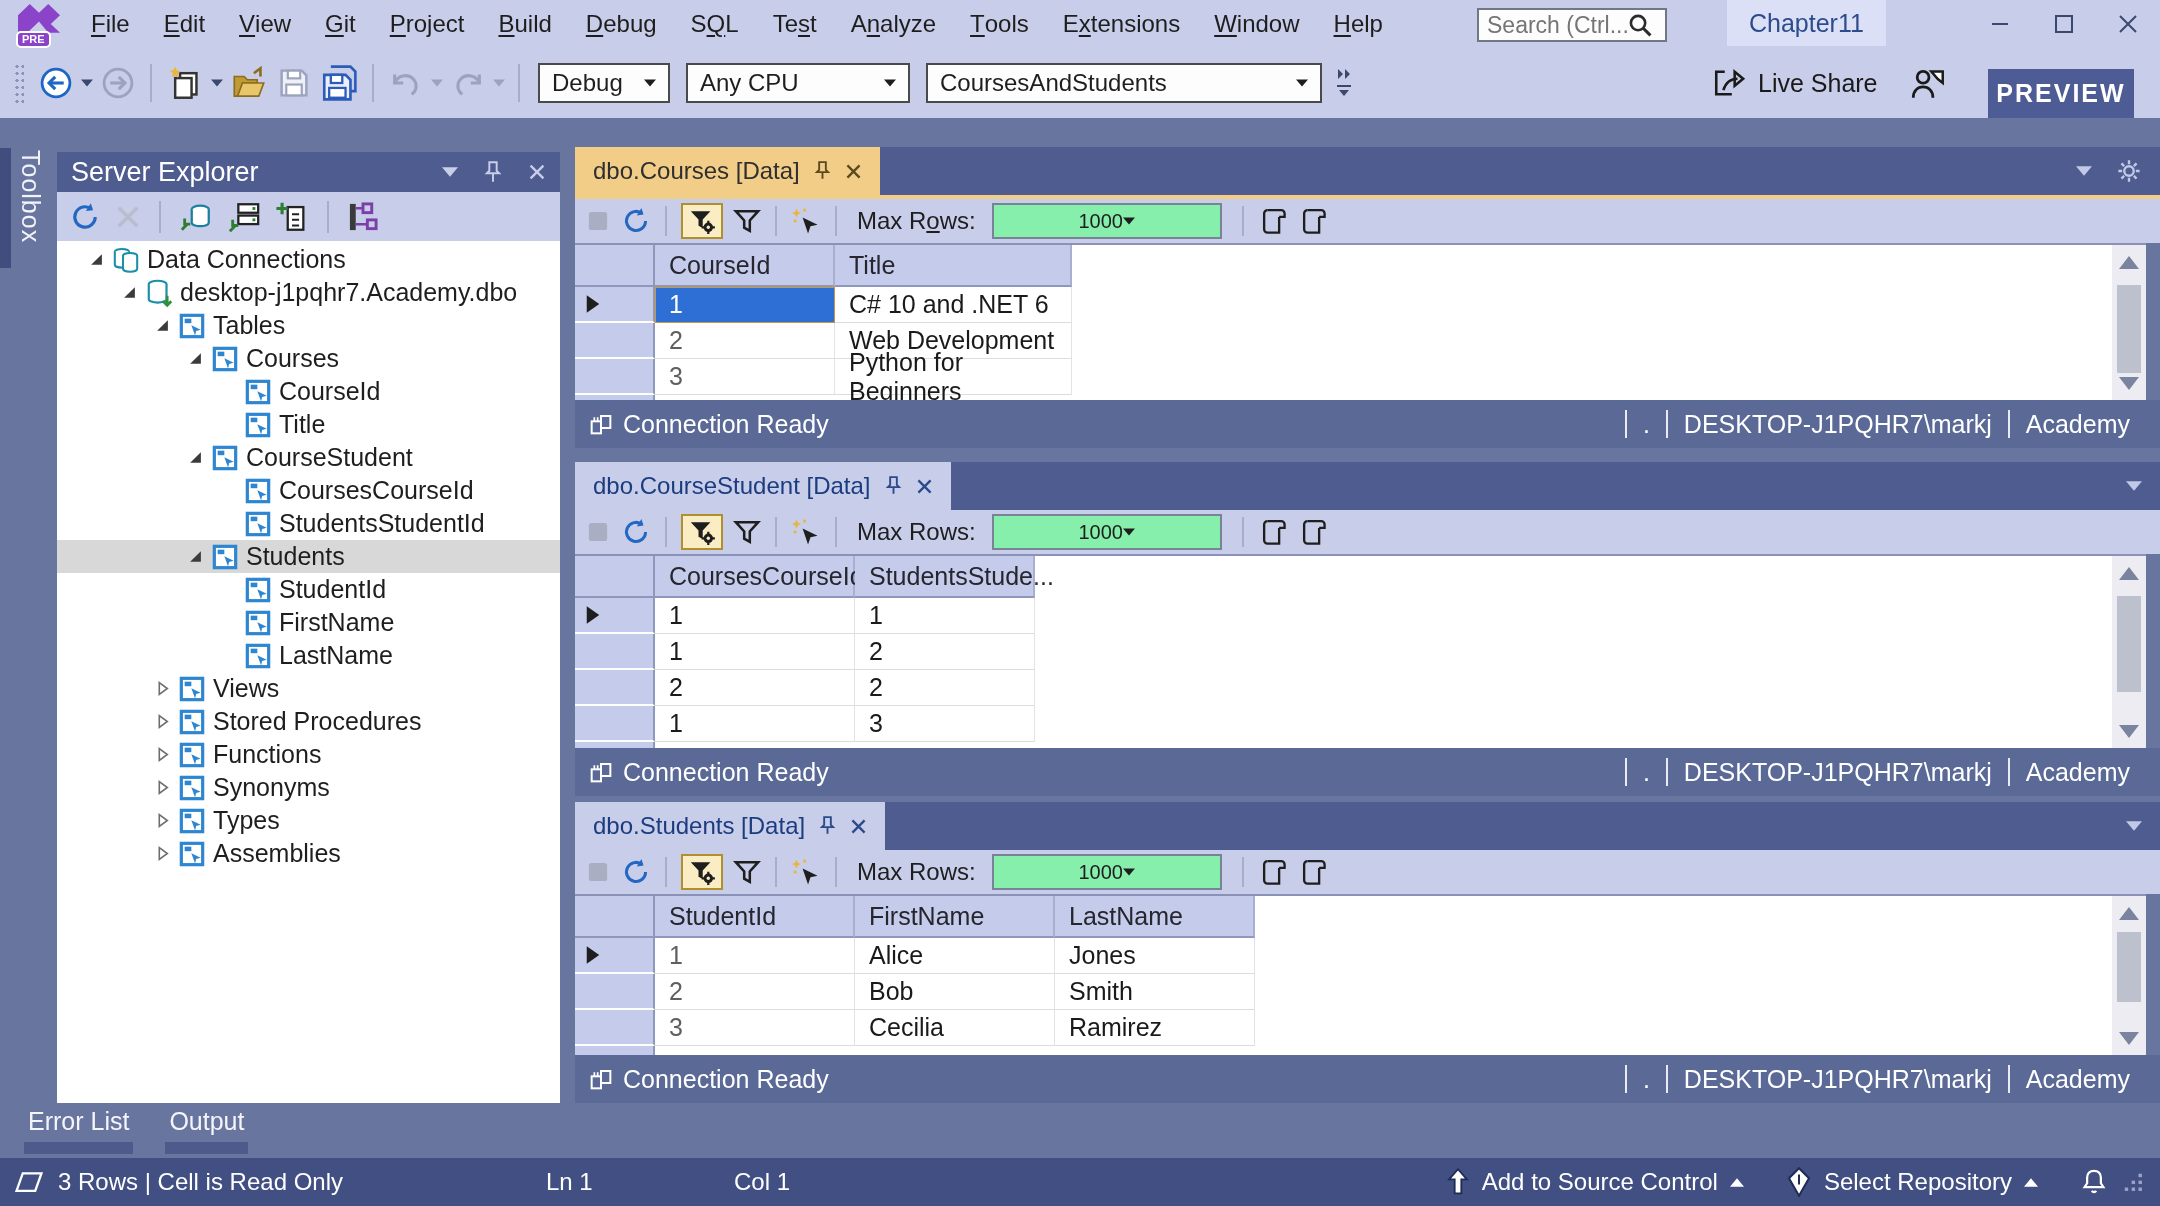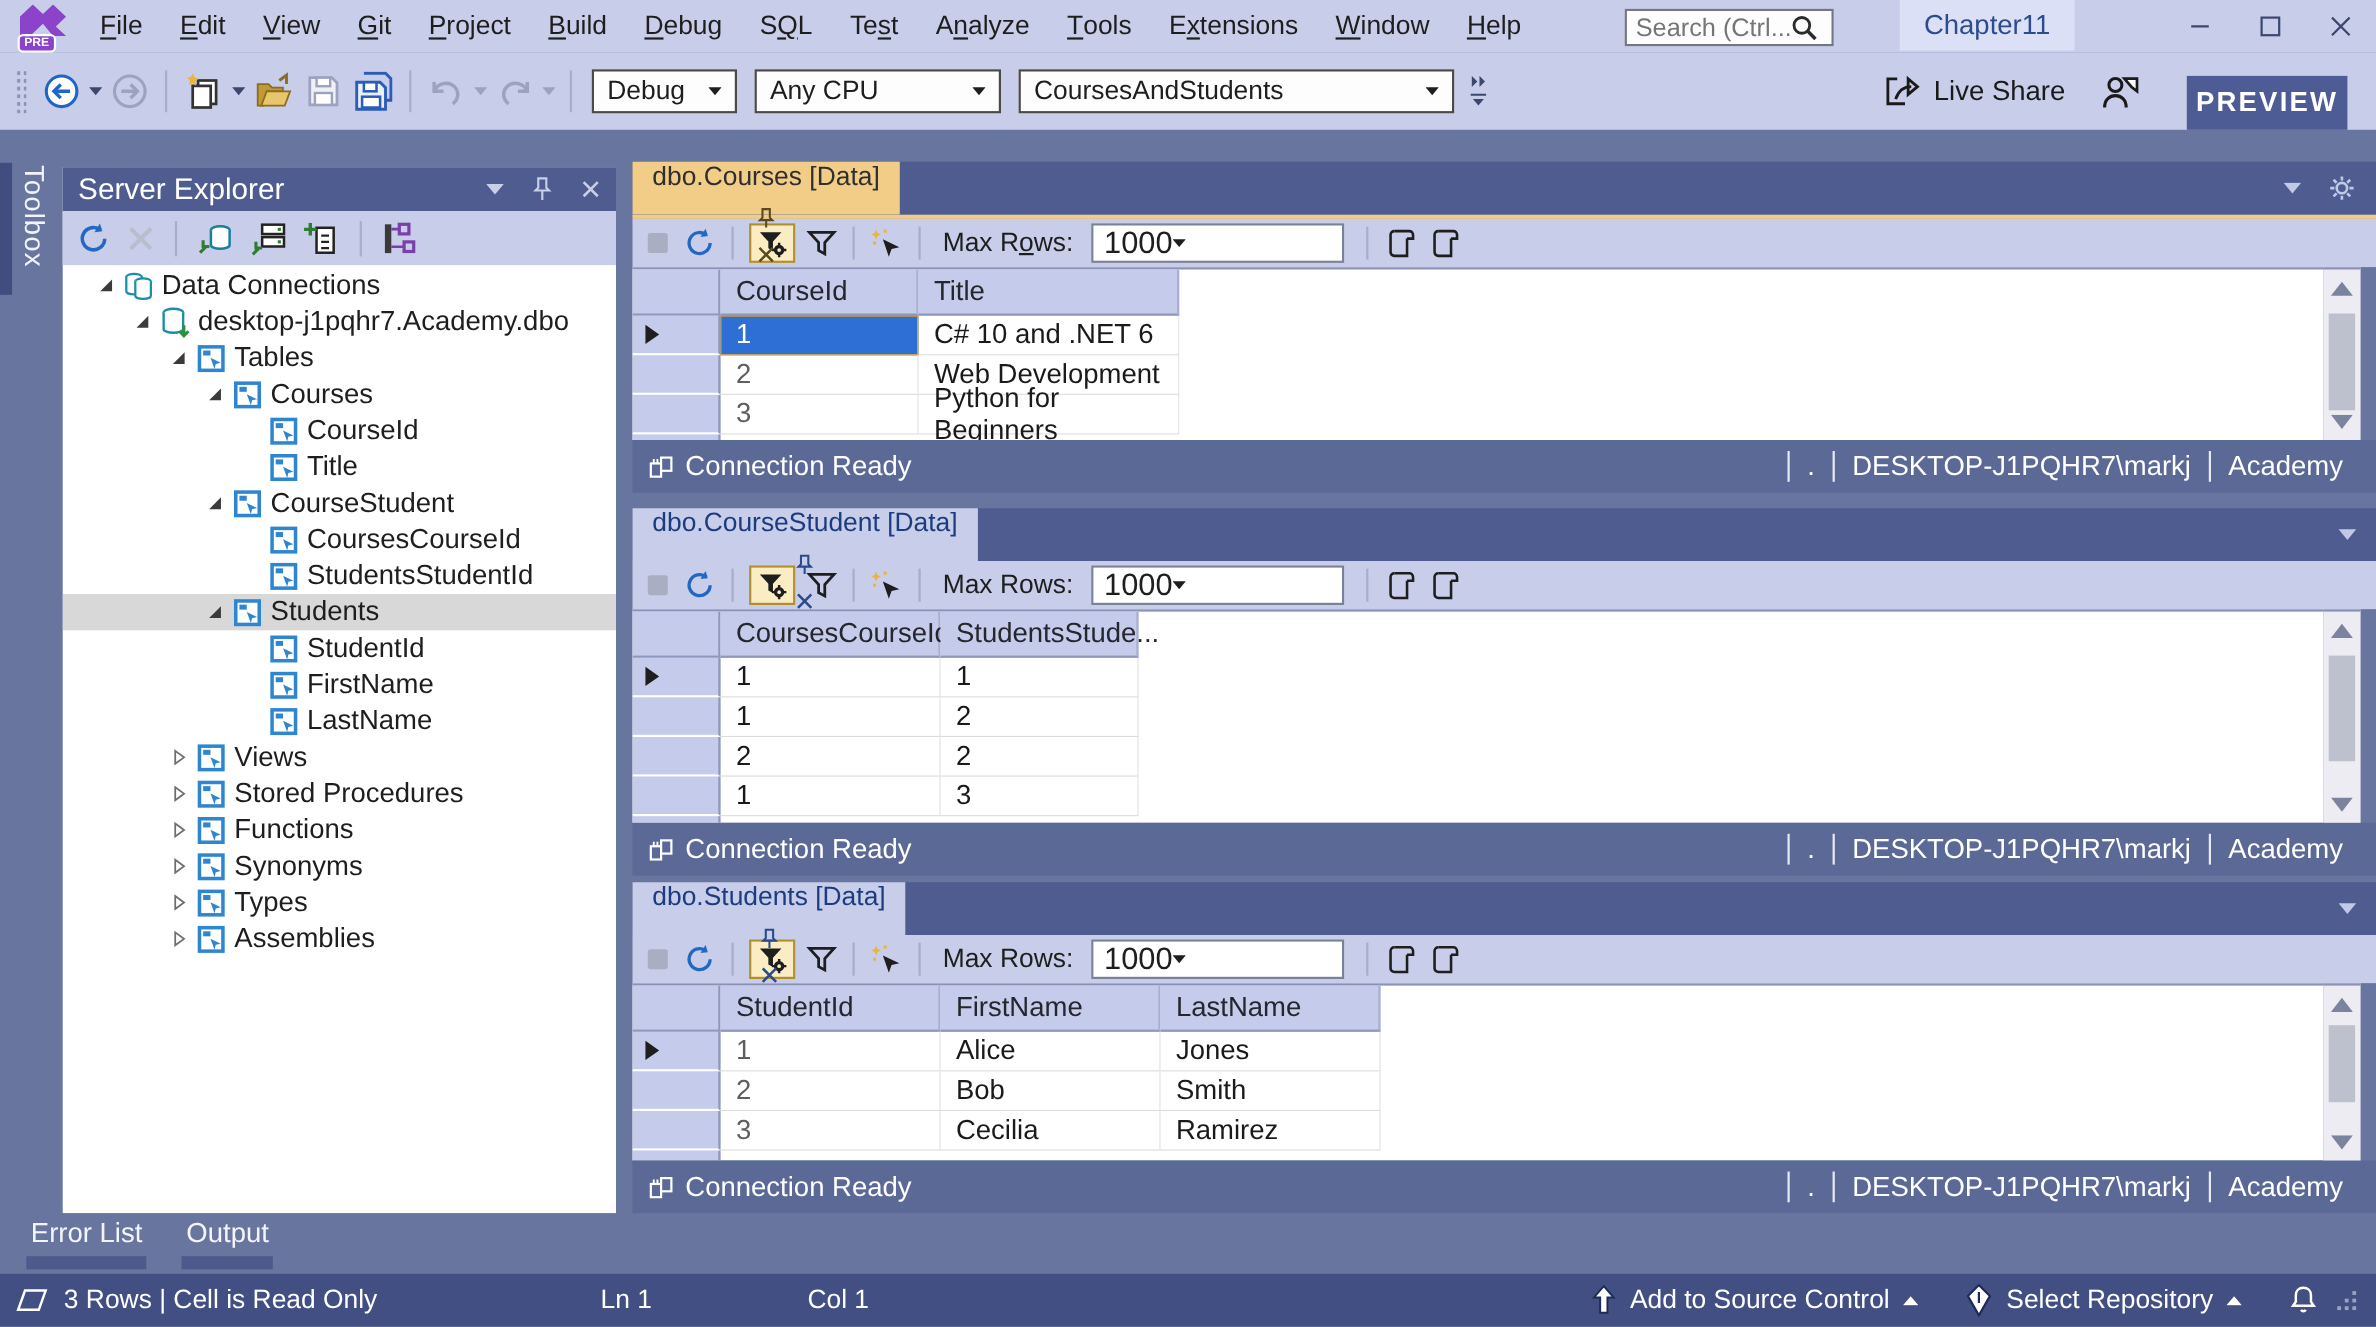--- a/index.html
+++ b/index.html
@@ -53,30 +53,30 @@
   .se-toolbar .tsep{height:32px;margin:0 4px;}
   .tree{flex:1;overflow:hidden;padding-top:2px;}
   .tree-row{height:33px;display:flex;align-items:center;font-size:25px;color:#1E1E1E;white-space:nowrap;}
   .tree-row.selected{background:#D8D8D8;}
   .tw-arrow{width:30px;display:flex;justify-content:center;flex:0 0 auto;}
   .tw-icon{width:30px;display:flex;justify-content:center;flex:0 0 auto;margin-right:6px;}
 
   
   .panel{position:absolute;left:575px;width:1585px;display:flex;flex-direction:column;}
   .tab-row{height:48px;background:var(--panel-header-bg);display:flex;position:relative;flex:0 0 auto;}
-  .doc-tab{display:flex;align-items:center;gap:14px;padding:0 18px;font-size:24px;flex-direction:column;}
+  .doc-tab{display:flex;align-items:center;gap:14px;padding:0 18px;font-size:24px;}
   .doc-tab.active{background:var(--active-tab-bg);color:#2F2F2F;}
   .doc-tab.inactive{background:#C8CDE9;color:var(--inactive-tab-text);}
   .tabrow-right{position:absolute;right:18px;top:0;height:48px;display:flex;align-items:center;gap:24px;color:#C2C9E6;}
   .accent-strip{height:4px;background:var(--active-tab-bg);flex:0 0 auto;}
   .panel-toolbar{height:44px;background:var(--titlebar-bg);display:flex;align-items:center;padding:0 10px;gap:10px;flex:0 0 auto;}
   .panel-toolbar .tsep{height:30px;margin:0 4px;}
   .filter-hl{background:var(--filter-hl-bg);border:2px solid #B08F2F;padding:2px 5px;display:flex;align-items:center;}
   .maxrows-label{font-size:24px;color:#1E1E1E;margin-left:6px;}
-  .maxrows-combo{width:230px;height:36px;background:#ffffff;border:2px solid #7A8299;display:flex;align-items:center;justify-content:flex-start;padding:0 10px;font-size:28px;color:#1E1E1E;margin:0 6px;}
+  .maxrows-combo{width:230px;height:36px;background:#86efac;border:2px solid #7A8299;display:flex;align-items:center;justify-content:center;padding:0 10px;font-size:20px;color:#1E1E1E;margin:0 6px;}
   .grid-region{flex:1;display:flex;min-height:0;}
   .grid-white{flex:1;background:#fff;overflow:hidden;border-top:2px solid #8A92B8;}
   .g-header{display:flex;height:42px;}
   .g-hcell{background:var(--grid-header-bg);border-right:2px solid #A9AFD0;border-bottom:2px solid #9097BD;display:flex;align-items:center;padding-left:14px;font-size:25px;color:#26262E;}
   .g-corner{width:80px;background:var(--grid-header-bg);border-right:2px solid #9097BD;border-bottom:2px solid #9097BD;}
   .g-row{display:flex;height:36px;}
   .g-rowhead{width:80px;background:var(--grid-header-bg);border-right:2px solid #9097BD;border-bottom:2px solid #FFF;display:flex;align-items:center;justify-content:flex-start;padding-left:10px;}
   .g-cell{border-right:1px solid #E2E2E8;border-bottom:1px solid #DCDCDC;display:flex;align-items:center;padding-left:14px;font-size:25px;color:#1A1A1A;}
   .g-cell.gray{color:#5F5F5F;}
   .g-cell.selcell{background:var(--selected-cell-bg);color:#fff;outline:1px solid #C89A3A;outline-offset:-1px;}

